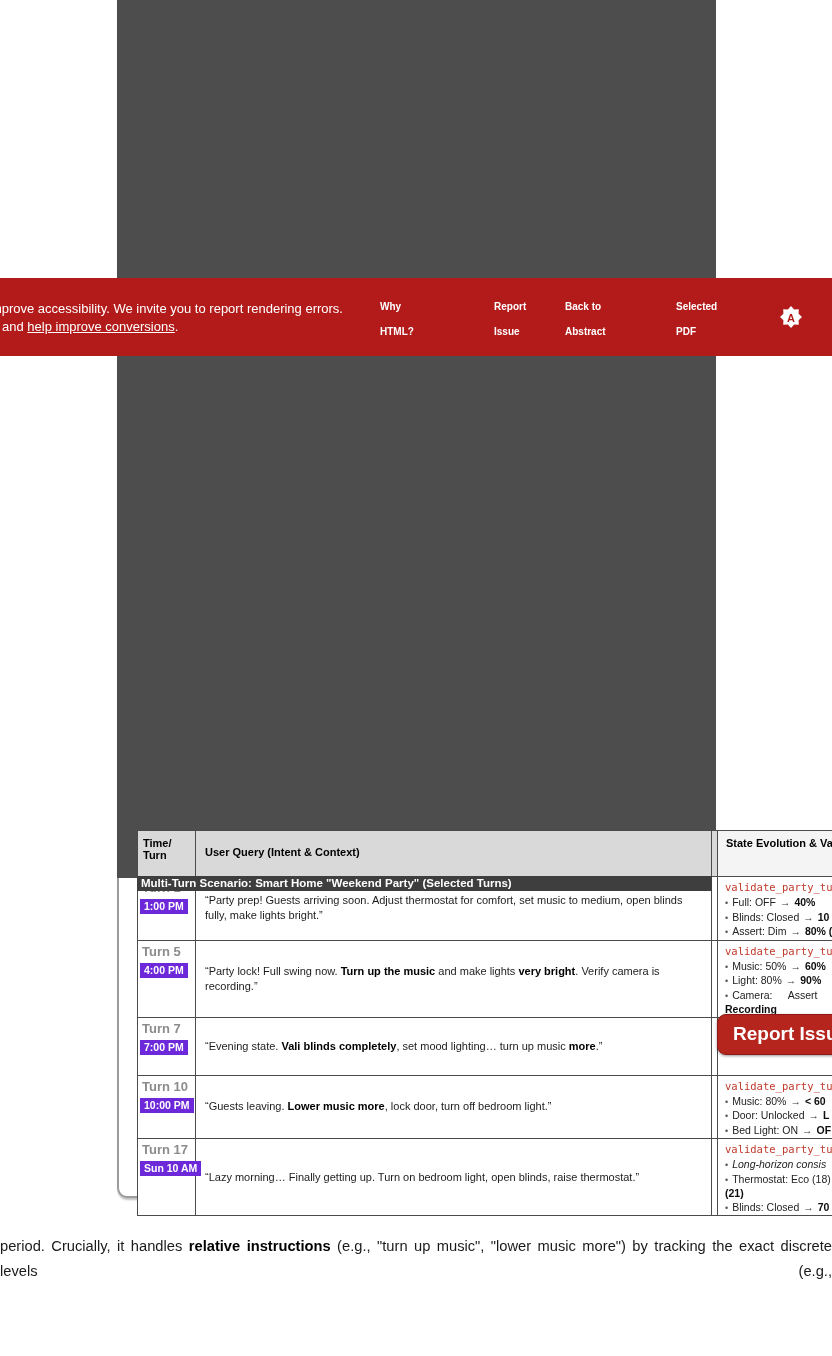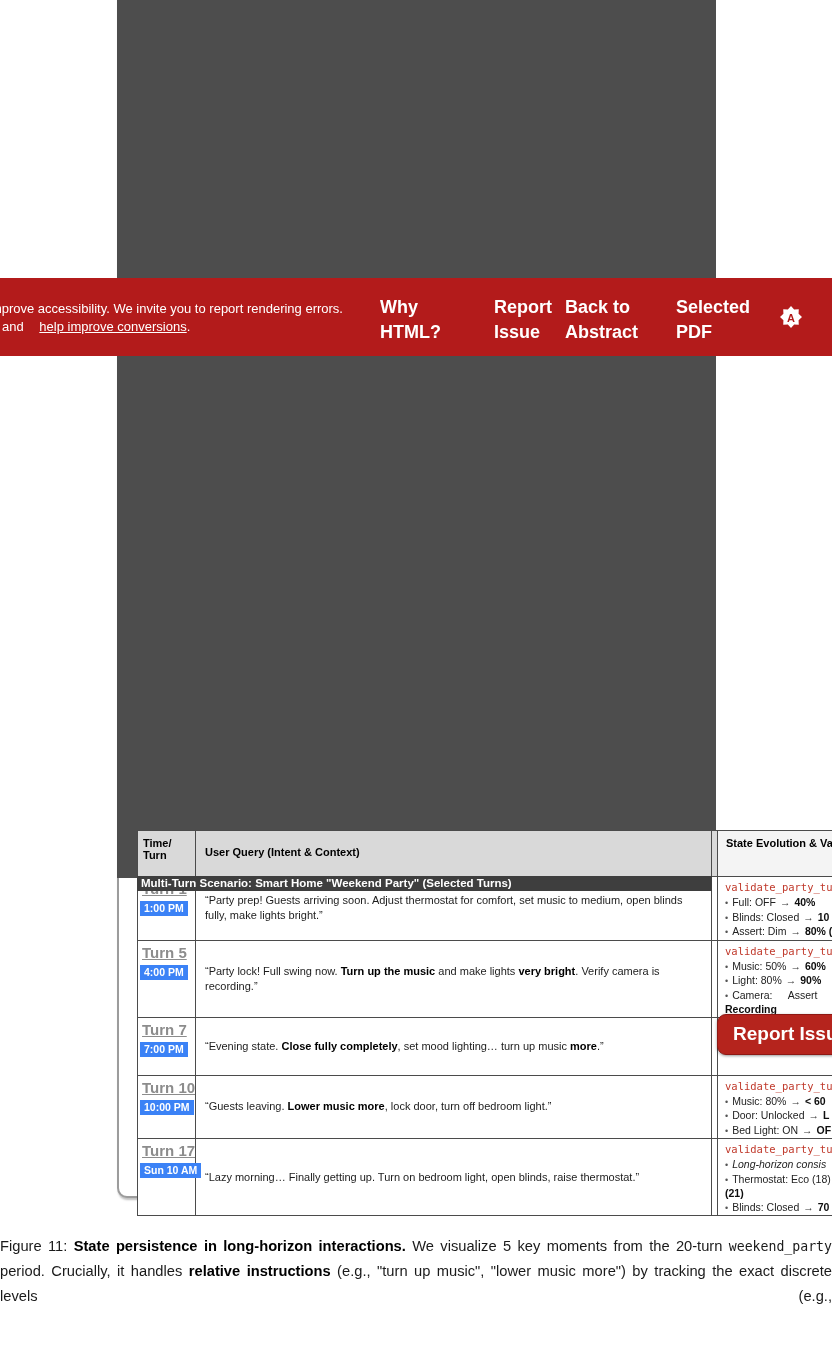--- a/index.html
+++ b/index.html
@@ -11,22 +11,22 @@
     border:2px solid #9c9c9c;border-radius:10px;z-index:1;box-sizing:border-box;
     box-shadow:0 3px 2px -1px rgba(0,0,0,.25);}
 
   
   .gray-block{left:117px;top:0;width:599px;height:878px;background:#4d4d4d;z-index:3;}
 
   
   .banner{left:0;top:278px;width:832px;height:78px;background:#b31b1b;z-index:8;color:#fff;}
   .bl1{position:absolute;top:23px;right:489px;white-space:nowrap;font-size:13px;}
   .bl2{position:absolute;top:41px;left:2px;white-space:nowrap;font-size:13px;}
-  .bl2 .lnk{text-decoration:underline;cursor:pointer;margin-left:12px;}
-  .bnav{position:absolute;top:17px;font-size:18px;font-weight:600;line-height:24.5px;
+  .bl2 .lnk{text-decoration:underline;cursor:pointer;}
+  .bnav{position:absolute;top:17px;font-size:10px;font-weight:600;line-height:24.5px;
     white-space:nowrap;cursor:pointer;}
   .bnav-why{left:380px;} .bnav-report{left:494px;} .bnav-back{left:565px;} .bnav-dl{left:676px;}
   .gear{left:780px;top:28px;width:22px;height:22px;cursor:pointer;}
   .gear svg{display:block;}
   .gear .glyph{position:absolute;left:0;top:1px;width:22px;height:22px;text-align:center;
     line-height:22px;font-size:11px;font-weight:bold;color:#b31b1b;}
 
   
   .tbl-wrap{left:137px;top:830px;z-index:5;}
   table{border-collapse:collapse;table-layout:fixed;width:810px;}
@@ -36,22 +36,22 @@
   thead th{background:#d9d9d9;font-size:11px;font-weight:bold;color:#000;text-align:left;}
   thead .h3{background:#f4f4f4;}
   thead tr{height:46px;}
   .h1pad{padding:6px 4px 0 5px;}
   .h1-l1{display:flex;justify-content:flex-start;}
   .h2pad{padding:15px 0 0 9px;}
   .h3pad{padding:6px 0 0 8px;white-space:nowrap;overflow:hidden;}
   tbody td{background:#fff;}
   tr.r1{height:59px;} tr.r2{height:70px;} tr.r3{height:58px;} tr.r4{height:57px;} tr.r5{height:70px;}
   td.turncell{padding:2px 2px 0 2px;}
-  .turn-label{font-size:15px;font-weight:bold;color:#8c8c8c;margin:1px 0 1px 2px;white-space:nowrap;text-decoration:underline;}
-  .chip{display:inline-block;background:#3b82f6;color:#fff;font-weight:bold;font-size:10.5px;
+  .turn-label{font-size:13px;font-weight:bold;color:#8c8c8c;margin:1px 0 1px 2px;white-space:nowrap;}
+  .chip{display:inline-block;background:#6d28d9;color:#fff;font-weight:bold;font-size:10.5px;
     padding:1px 4px 2px;line-height:1.15;white-space:nowrap;}
   td.qcell{vertical-align:middle;padding:2px 10px 2px 9px;font-size:11px;line-height:15px;color:#1c1c1c;}
   td.qcell b{color:#000;}
   td.gap{background:#fff;}
   thead th.gap{background:#d9d9d9;}
   td.scell{padding:2px 0 0 7px;overflow:hidden;}
   .validate{font-family:"DejaVu Sans Mono",monospace;font-size:10.5px;color:#c0392b;
     margin:2px 0 3px;white-space:nowrap;}
   .bl{font-size:10.5px;line-height:13.5px;color:#222;white-space:nowrap;}
   .bl .bu{color:#555;margin-right:4px;font-size:9px;}
@@ -137,21 +137,21 @@
           <div class="bl"><span class="bu">•</span><span class="wide">Camera: Assert</span><br><b>Recording</b></div>
         </td>
       </tr>
 
       <tr class="r3">
         <td class="turncell">
           <div class="turn-label">Turn 7</div>
           <span class="chip">7:00 PM</span>
         </td>
         <td class="qcell">
-          <span>“Evening state. </span><b>Close fully completely</b><span>, set mood lighting… turn up music </span><b>more</b><span>.”</span>
+          <span>“Evening state. </span><b>Vali blinds completely</b><span>, set mood lighting… turn up music </span><b>more</b><span>.”</span>
         </td>
         <td class="gap"></td>
         <td class="scell">
           <div class="validate">validate_party_tu</div>
         </td>
       </tr>
 
       <tr class="r4">
         <td class="turncell">
           <div class="turn-label">Turn 10</div>
@@ -219,19 +219,16 @@
     <span class="glyph">A</span>
   </div>
 </div>
 
 <div class="abs report-btn">
   <span>Report Issue</span>
 </div>
 
 <div class="abs caption">
   <div class="cap-line">
-    <span>Figure 11:  </span><b>State persistence in long-horizon interactions.</b><span> We visualize 5 key moments from the 20-turn </span><span class="code">weekend_party</span>
-  </div>
-  <div class="cap-line">
     <span>period. Crucially, it handles </span><b>relative instructions</b><span> (e.g., "turn up music", "lower music more") by tracking the exact discrete levels (e.g.,</span>
   </div>
 
 </div>
 
 </body></html>

